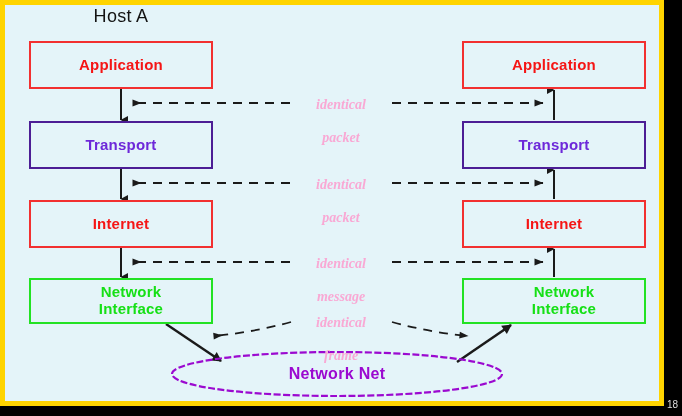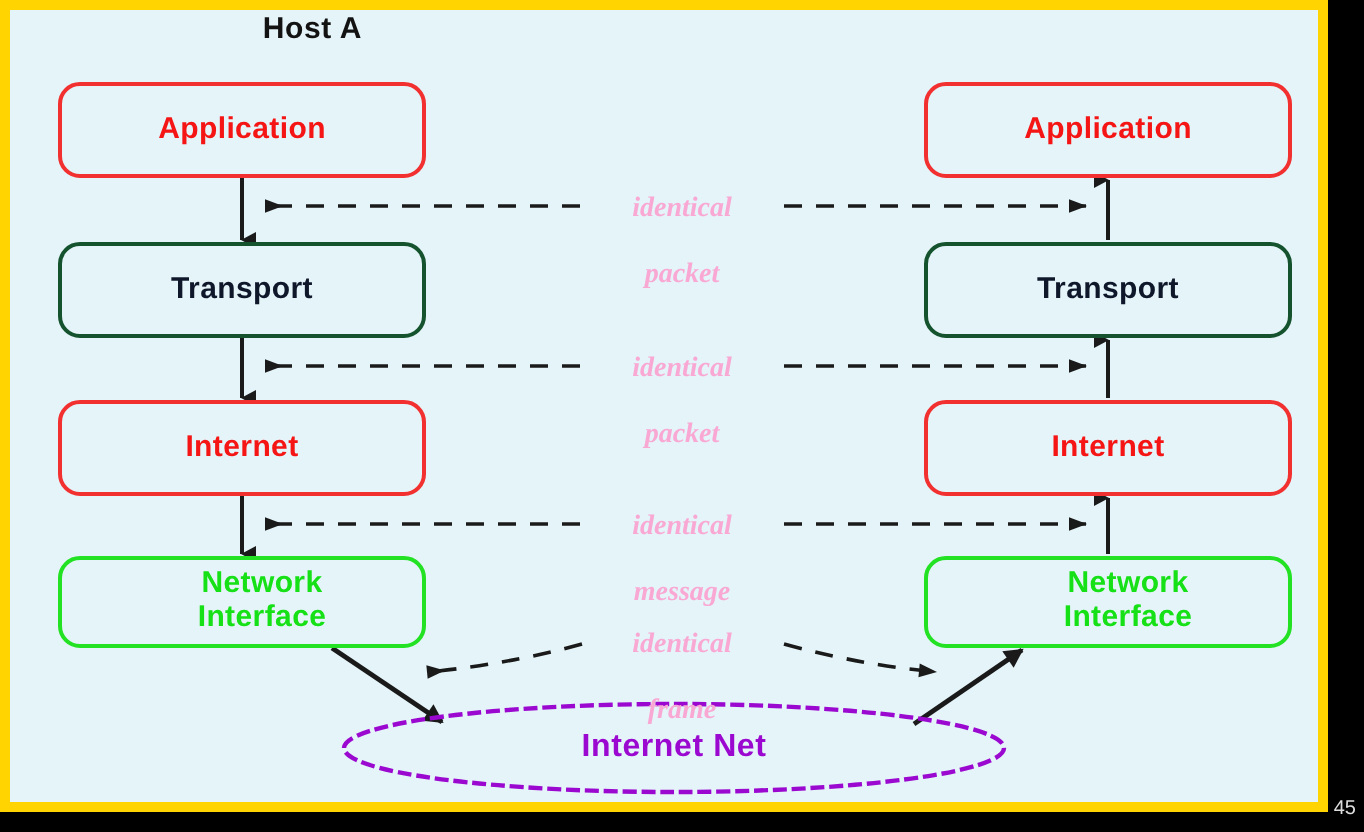--- a/index.html
+++ b/index.html
@@ -32,43 +32,42 @@
   }
   #canvas {
     position: absolute;
     left: 0;
     top: 0;
     width: 682px;
     height: 416px;
   }
   .host-title {
     position: absolute;
-    font-size: 15px;
-    font-weight: bold;
+    font-size: 18px;
+    font-weight: normal;
     color: #131313;
     letter-spacing: 0.3px;
     white-space: nowrap;
-    text-align: right;
+    text-align: center;
   }
   .layer-box {
     position: absolute;
     box-sizing: border-box;
     background: #e4f4f9;
     display: flex;
     align-items: center;
     justify-content: center;
     text-align: center;
     font-size: 15px;
     font-weight: bold;
     line-height: 1.12;
     letter-spacing: 0.2px;
-    border-radius: 11px;
   }
   .layer-box.red   { border: 2px solid #f23030; color: #f51515; }
-  .layer-box.blue  { border: 2px solid #14532d; color: #0f172a; }
+  .layer-box.blue  { border: 2px solid #4c1d95; color: #6d28d9; }
   .layer-box.green { border: 2px solid #23e223; color: #16e016; padding-left: 20px; }
 
   .mid-label {
     position: absolute;
     width: 150px;
     text-align: center;
     font-family: "Liberation Serif", serif;
     font-style: italic;
     font-weight: bold;
     font-size: 14px;
@@ -183,17 +182,17 @@
   </div>
   <div class="mid-label" style="left:266px; top:239px;">
     <span>identical</span><br>
     <span>message</span>
   </div>
   <div class="mid-label" style="left:266px; top:298px;">
     <span>identical</span><br>
     <span>frame</span>
   </div>
 
-  <div id="phys-net-label" style="left:172px; top:365px;">Internet Net</div>
+  <div id="phys-net-label" style="left:172px; top:365px;">Network Net</div>
 
-  <div id="page-num">45</div>
+  <div id="page-num">18</div>
 
 </div>
 
 </body></html>

